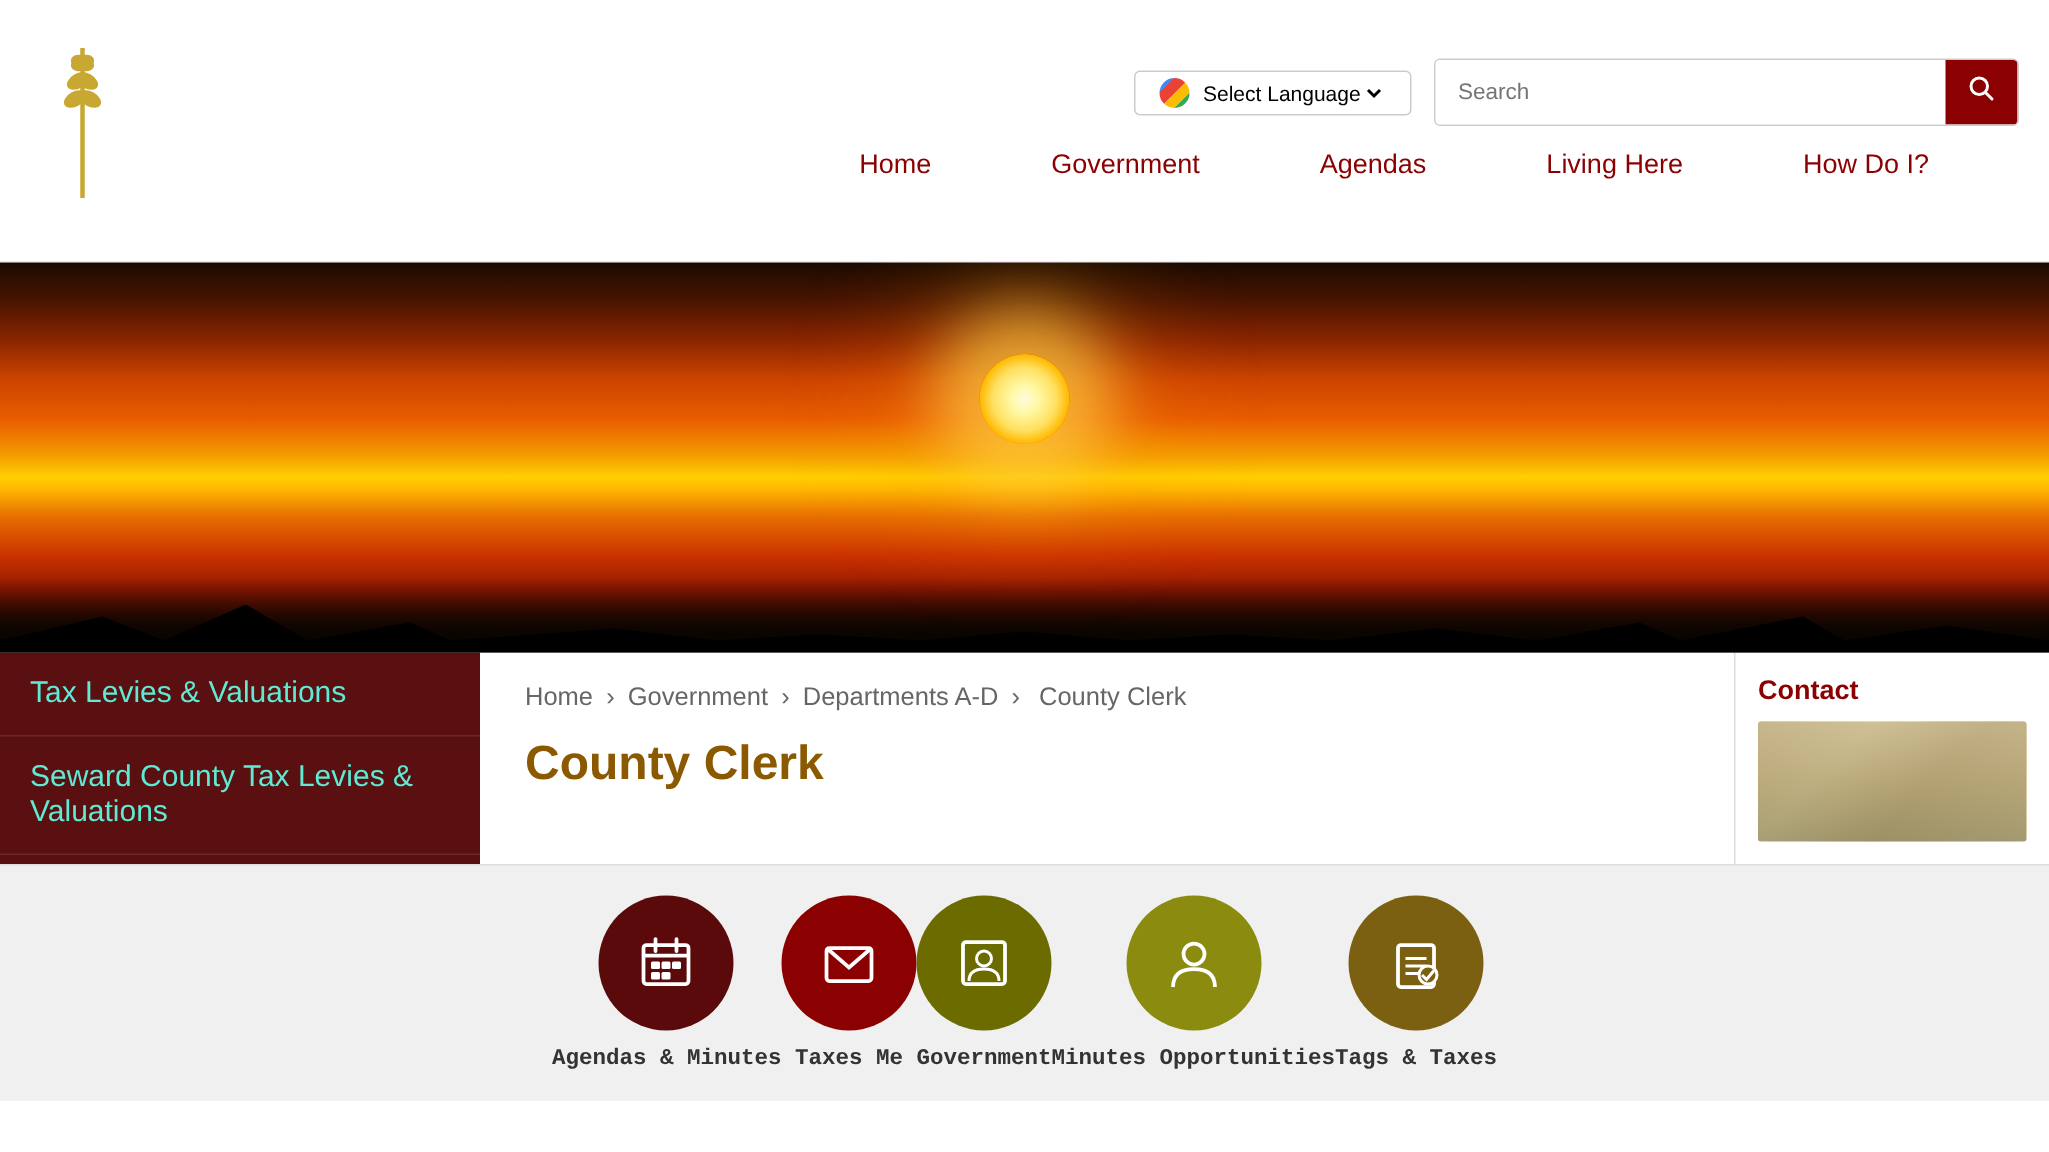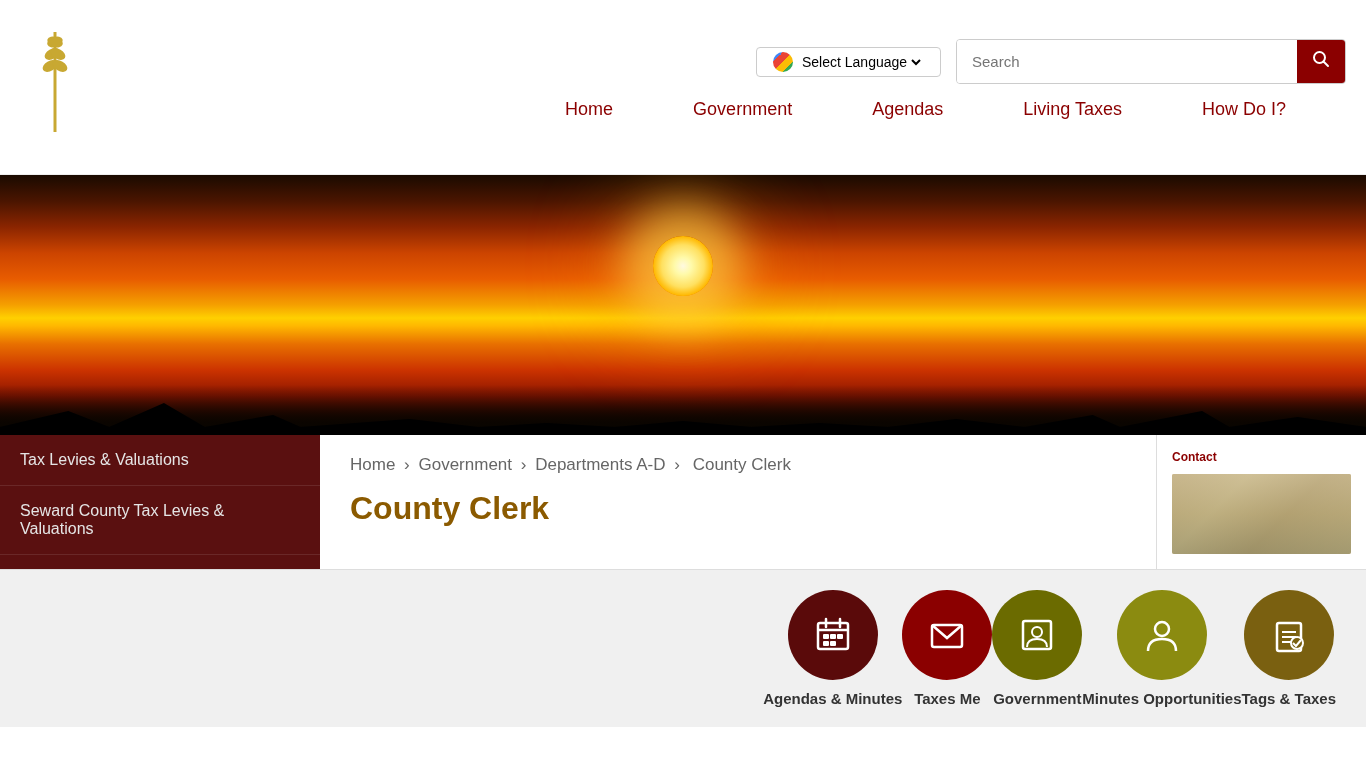--- a/index.html
+++ b/index.html
@@ -171,22 +171,22 @@
       background: #f5f5f5;
       min-height: 130px;
     }
     .sidebar {
       width: 320px;
       background: #5a1010;
       flex-shrink: 0;
     }
     .sidebar-item {
       padding: 16px 20px;
-      color: #e5e5e5;
-      font-size: 16px;
+      color: #5eead4;
+      font-size: 20px;
       cursor: pointer;
       border-bottom: 1px solid rgba(255,255,255,0.1);
     }
     .main-content {
       flex: 1;
       padding: 20px 30px;
       background: #fff;
     }
     .breadcrumb {
       font-size: 17px;
@@ -207,21 +207,21 @@
 
     
     .right-sidebar {
       width: 210px;
       flex-shrink: 0;
       border-left: 1px solid #ddd;
       padding: 15px;
       background: #fff;
     }
     .contact-title {
-      font-size: 12px;
+      font-size: 18px;
       color: #8B0000;
       font-weight: bold;
       margin-bottom: 10px;
     }
     .contact-image {
       width: 100%;
       height: 80px;
       background: linear-gradient(135deg, #c8a060 0%, #e0c080 30%, #b89050 60%, #d0b070 100%);
       border-radius: 2px;
       overflow: hidden;
@@ -230,25 +230,26 @@
     .contact-image-inner {
       width: 100%;
       height: 100%;
       background: linear-gradient(to bottom, #c8c0a0 0%, #b0a880 50%, #909070 100%);
       opacity: 0.7;
     }
 
     
     .bottom-bar {
       display: flex;
-      justify-content: flex-end;
+      justify-content: center;
       align-items: center;
       background: #f0f0f0;
       padding: 20px 30px;
       border-top: 1px solid #ddd;
+      font-family: Liberation Mono, monospace;
     }
     .icon-item {
       display: flex;
       flex-direction: column;
       align-items: center;
       gap: 10px;
       cursor: pointer;
     }
     .icon-circle {
       width: 90px;
@@ -313,21 +314,21 @@
             <line x1="11.5" y1="11.5" x2="16" y2="16" stroke="white" stroke-width="2" stroke-linecap="round"></line>
           </svg>
         </button>
       </div>
     </div>
 
     <nav class="nav">
       <div class="nav-item">Home</div>
       <div class="nav-item">Government</div>
       <div class="nav-item">Agendas</div>
-      <div class="nav-item">Living Taxes</div>
+      <div class="nav-item">Living Here</div>
       <div class="nav-item">How Do I?</div>
     </nav>
   </div>
 </div>
 
 <div class="hero">
   <div class="hero-sun"></div>
   <div class="hero-horizon"></div>
   <div class="hero-silhouette"></div>
 </div>

